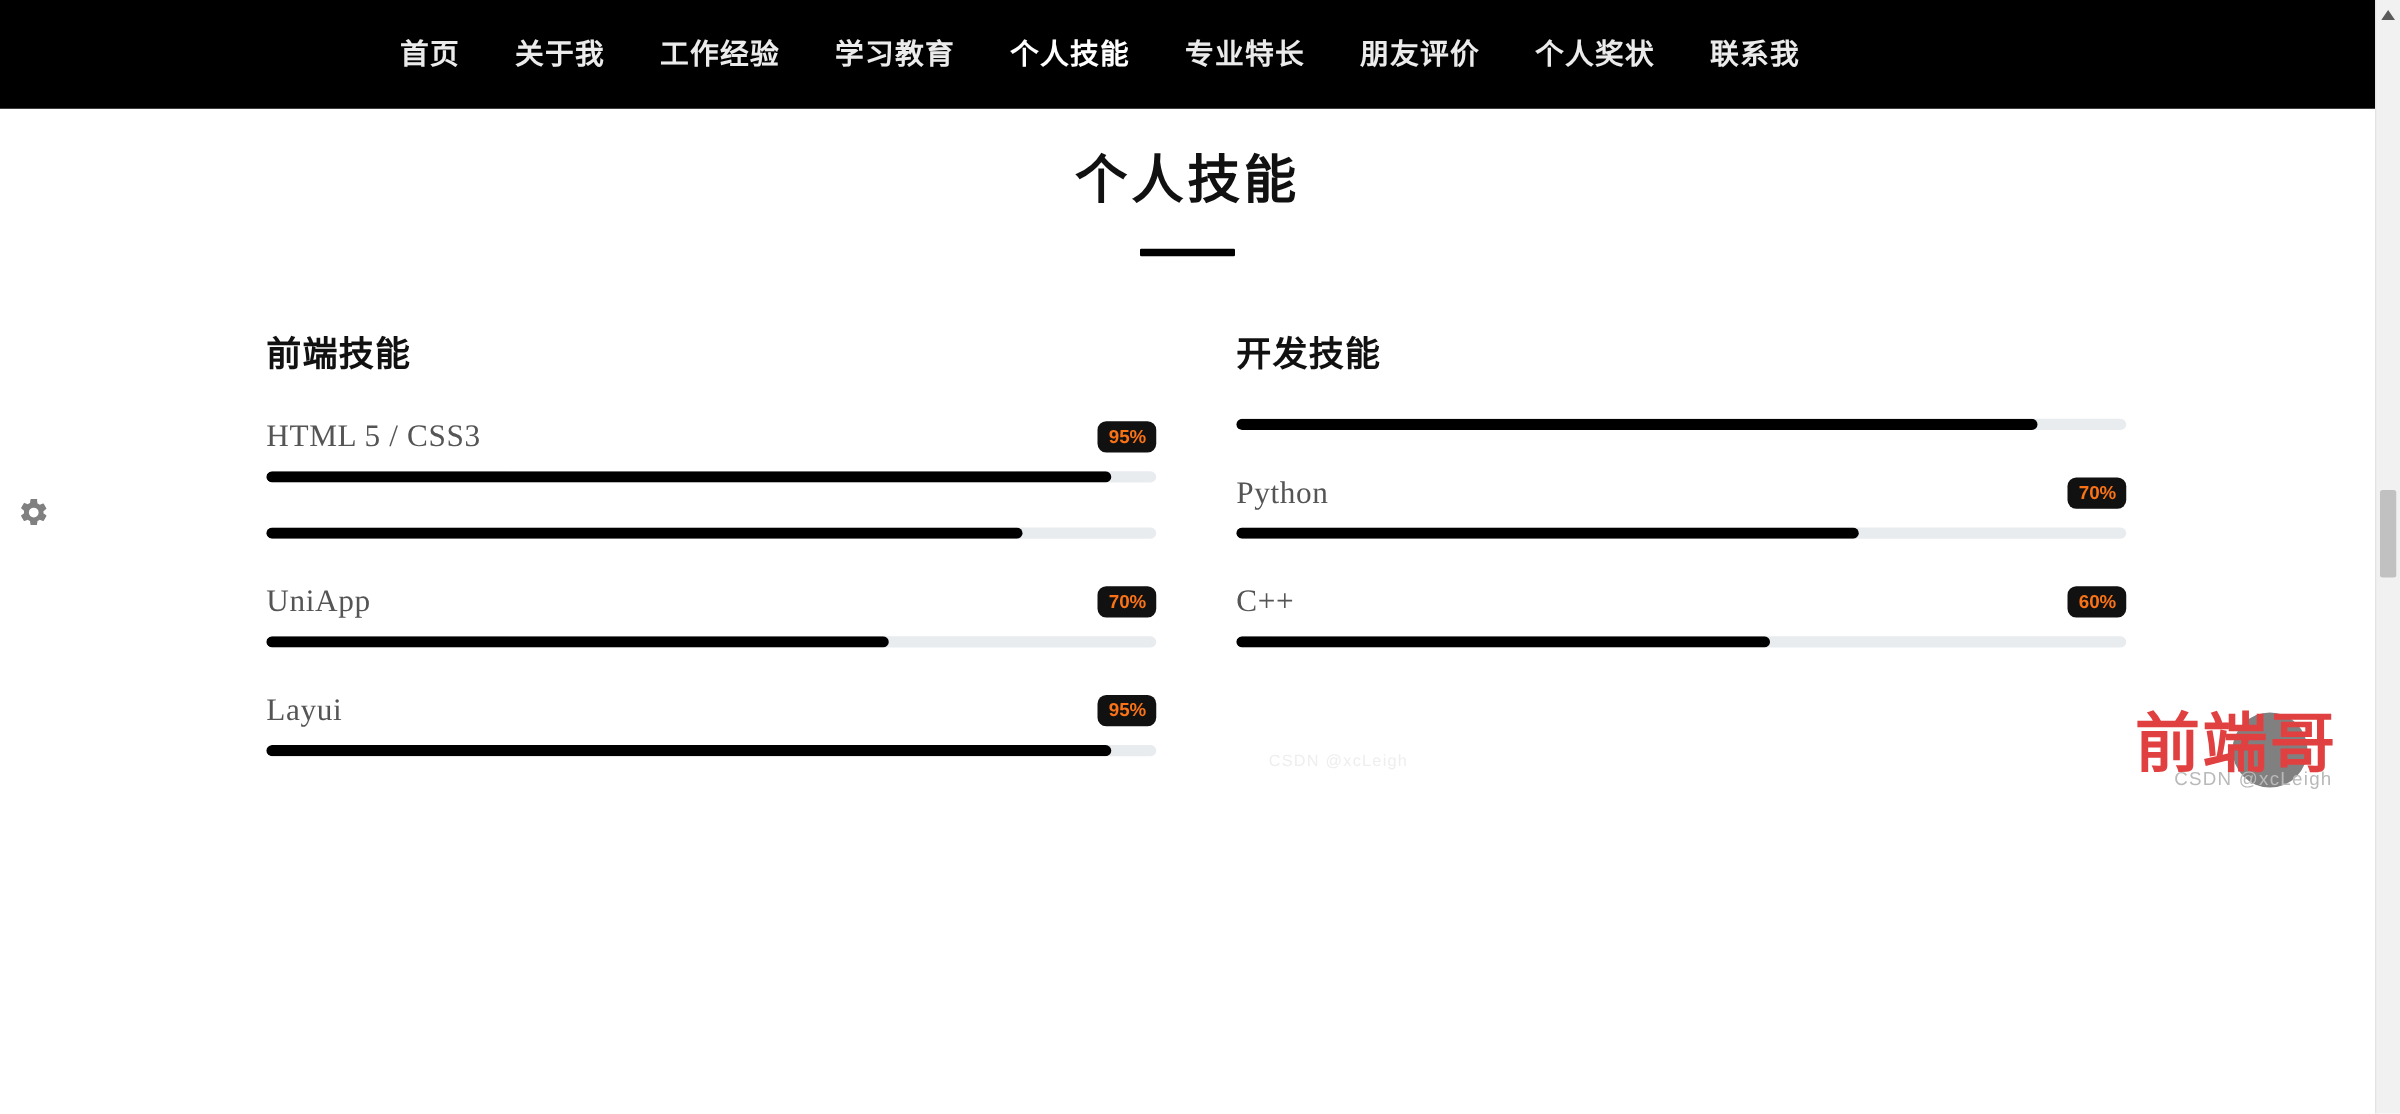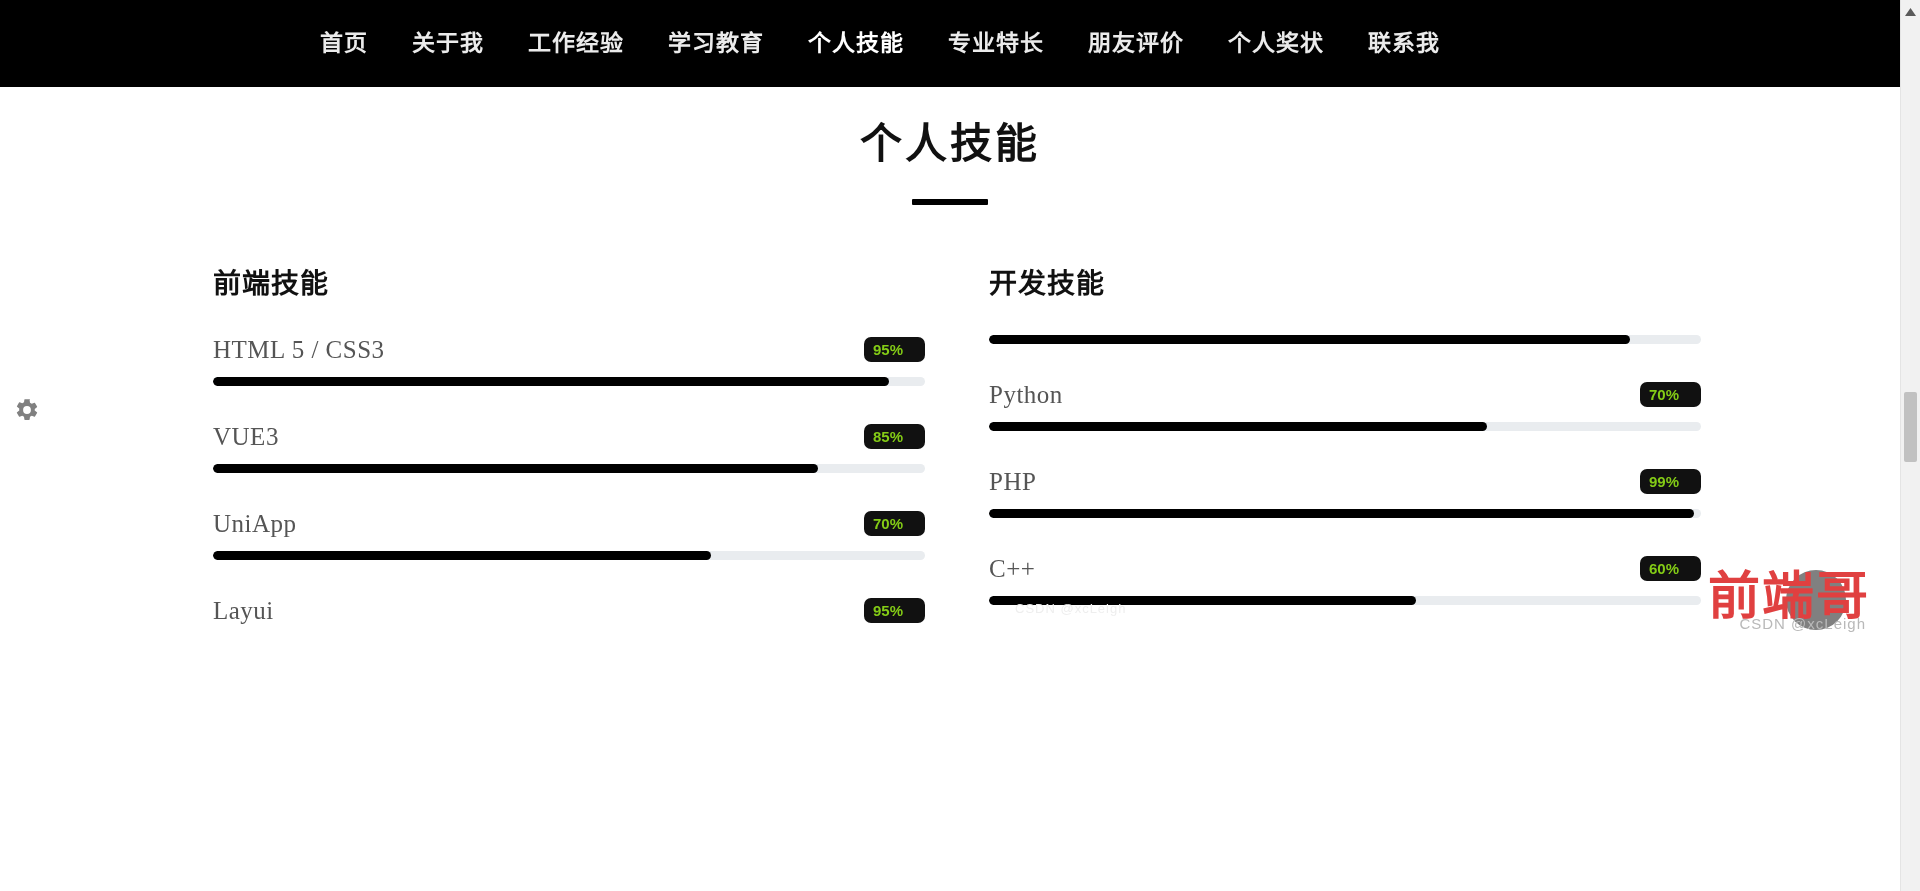--- a/index.html
+++ b/index.html
@@ -114,25 +114,25 @@
   }
   .skill-name {
     font-family: "Liberation Serif", "DejaVu Serif", serif;
     font-size: 25px;
     color: #555555;
     letter-spacing: 0.5px;
     line-height: 1.2;
   }
   .skill-badge {
     background: #111111;
-    color: #84cc16;
+    color: #f97316;
     font-family: "Liberation Sans", "DejaVu Sans", sans-serif;
     font-weight: bold;
     font-size: 15px;
-    padding: 5px 22px 5px 9px;
+    padding: 5px 8px 5px 9px;
     border-radius: 7px;
     line-height: 1;
     min-width: 30px;
     text-align: center;
   }
   .skill-track {
     width: 100%;
     height: 9px;
     background: #e9ecef;
     border-radius: 6px;
@@ -268,24 +268,20 @@
         <div class="skill-row">
           <div class="skill-head">
             <span class="skill-name">HTML 5 / CSS3</span>
             <span class="skill-badge">95%</span>
           </div>
           <div class="skill-track">
             <div class="skill-fill" style="width: 95%;"></div>
           </div>
         </div>
         <div class="skill-row">
-          <div class="skill-head">
-            <span class="skill-name">VUE3</span>
-            <span class="skill-badge">85%</span>
-          </div>
           <div class="skill-track">
             <div class="skill-fill" style="width: 85%;"></div>
           </div>
         </div>
         <div class="skill-row">
           <div class="skill-head">
             <span class="skill-name">UniApp</span>
             <span class="skill-badge">70%</span>
           </div>
           <div class="skill-track">
@@ -309,29 +305,20 @@
             <div class="skill-fill" style="width: 90%;"></div>
           </div>
         </div>
         <div class="skill-row">
           <div class="skill-head">
             <span class="skill-name">Python</span>
             <span class="skill-badge">70%</span>
           </div>
           <div class="skill-track">
             <div class="skill-fill" style="width: 70%;"></div>
-          </div>
-        </div>
-        <div class="skill-row">
-          <div class="skill-head">
-            <span class="skill-name">PHP</span>
-            <span class="skill-badge">99%</span>
-          </div>
-          <div class="skill-track">
-            <div class="skill-fill" style="width: 99%;"></div>
           </div>
         </div>
         <div class="skill-row">
           <div class="skill-head">
             <span class="skill-name">C++</span>
             <span class="skill-badge">60%</span>
           </div>
           <div class="skill-track">
             <div class="skill-fill" style="width: 60%;"></div>
           </div>

